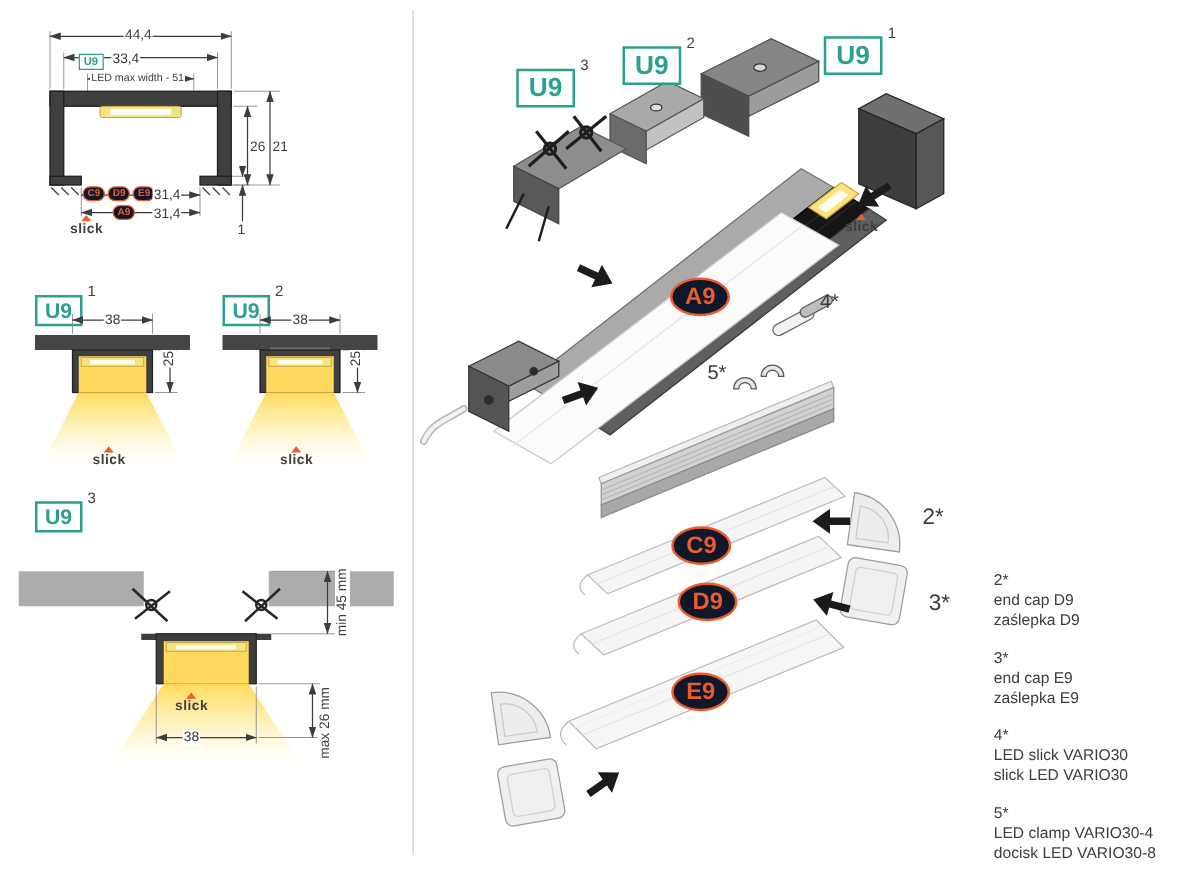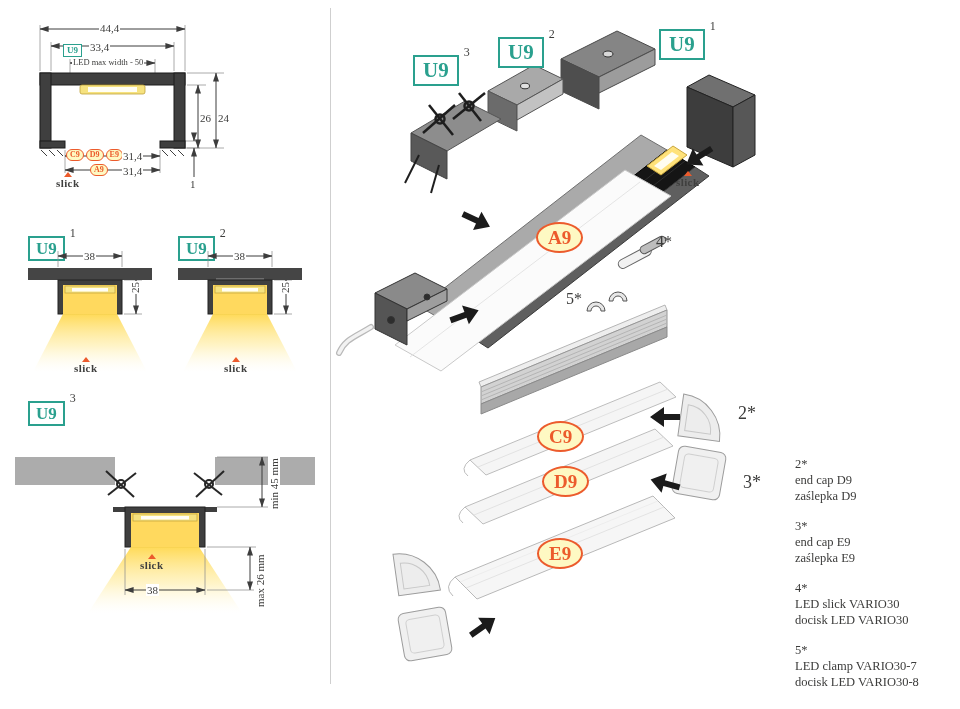--- a/index.html
+++ b/index.html
@@ -1,17 +1,17 @@
 <!DOCTYPE html>
 <html><head>
 <meta charset="utf-8">
 <style>
   * { margin:0; padding:0; box-sizing:border-box; }
   body { background:#ffffff; font-family:"Liberation Sans", sans-serif; }
-  .page { position:relative; width:960px; height:709px; background:#fff; overflow:hidden; color:#3c3c3b;font-family:Liberation Serif, serif; }
+  .page { position:relative; width:960px; height:709px; background:#fff; overflow:hidden; color:#3c3c3b; }
   .abs { position:absolute; }
   .divider { position:absolute; left:330px; top:8px; width:1px; height:676px; background:#cfcfcf; }
 
   
   .ext line, line.ext { stroke:#8f8f8f; stroke-width:0.75; }
   .dim { stroke:#3d3d3d; stroke-width:1; }
 
   
   .dimtxt { position:absolute; font-size:11px; color:#3c3c3b; background:#fff; padding:0 1px; white-space:nowrap; line-height:1.1; }
   .dimtxt.small { font-size:8.5px; }
@@ -19,21 +19,21 @@
 
   
   .u9-wrap { position:absolute; }
   .u9-box { display:inline-block; border:2px solid #2aa08e; color:#2aa08e; background:#fff; font-weight:700; line-height:1; }
   .u9-box.lg { font-size:21px; padding:3px 8px; border-width:2.5px; }
   .u9-box.md { font-size:17px; padding:2px 6px; }
   .u9-box.sm { font-size:9px; padding:1px 3px; border-width:1.5px; }
   .u9-sup { position:absolute; top:-10px; right:-11px; font-size:12px; color:#3c3c3b; font-weight:400; }
 
   
-  .obadge { display:inline-block; border:2.5px solid #ec5b2c; border-radius:50%; color:#ec5b2c; background:#fef9c3; font-weight:700; line-height:1; }
+  .obadge { display:inline-block; border:2.5px solid #ec5b2c; border-radius:50%; color:#ec5b2c; background:#0f172a; font-weight:700; line-height:1; }
   .obadge.lg { font-size:19px; padding:4px 10px; }
   .obadge.sm { font-size:8px; padding:1px 3px; border-width:1.2px; border-radius:9px; }
   .badge-row { position:absolute; display:flex; gap:2px; }
 
   
   .marker { position:absolute; color:#3c3c3b; line-height:1; }
   .marker.big { font-size:18px; }
   .marker.mid { font-size:16px; }
 
   
@@ -112,23 +112,23 @@
     </g>
     <rect x="60" y="70" width="65" height="9" rx="2" fill="#f6e27f" stroke="#bfa23a" stroke-width="0.8"></rect>
     <rect x="68" y="72" width="49" height="5" fill="#fffef5"></rect>
   </svg>
 
   <span class="dimtxt" style="left:99px;top:22px">44,4</span>
   <span class="u9-wrap" style="left:63px;top:39px">
     <span class="u9-box sm">U9</span>
   </span>
   <span class="dimtxt" style="left:89px;top:41px">33,4</span>
-  <span class="dimtxt small" style="left:72px;top:58px">LED max width - 50</span>
+  <span class="dimtxt small" style="left:72px;top:58px">LED max width - 51</span>
   <span class="dimtxt" style="left:199px;top:112px">26</span>
-  <span class="dimtxt" style="left:217px;top:112px">24</span>
+  <span class="dimtxt" style="left:217px;top:112px">21</span>
 
   <span class="badge-row" style="left:66px;top:149px">
     <span class="obadge sm">C9</span>
     <span class="obadge sm">D9</span>
     <span class="obadge sm">E9</span>
   </span>
   <span class="dimtxt" style="left:122px;top:150px">31,4</span>
   <span class="badge-row" style="left:90px;top:164px">
     <span class="obadge sm">A9</span>
   </span>
@@ -417,22 +417,22 @@
       <div>zaślepka D9</div>
     </div>
     <div class="legend-item">
       <div>3*</div>
       <div>end cap E9</div>
       <div>zaślepka E9</div>
     </div>
     <div class="legend-item">
       <div>4*</div>
       <div>LED slick VARIO30</div>
-      <div>docisk LED VARIO30</div>
+      <div>slick LED VARIO30</div>
     </div>
     <div class="legend-item">
       <div>5*</div>
-      <div>LED clamp VARIO30-7</div>
+      <div>LED clamp VARIO30-4</div>
       <div>docisk LED VARIO30-8</div>
     </div>
   </div>
 
 </div>
 
 </body></html>

